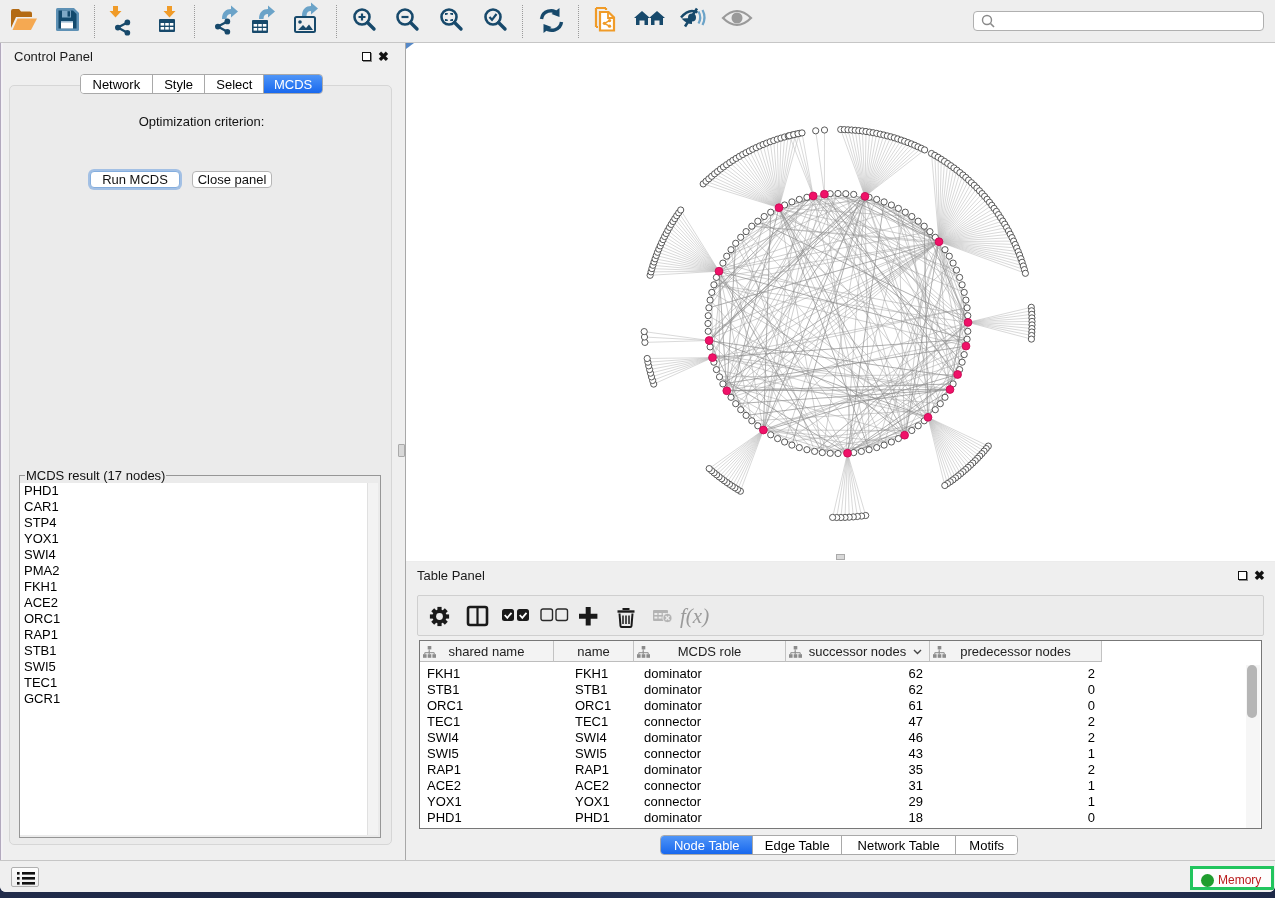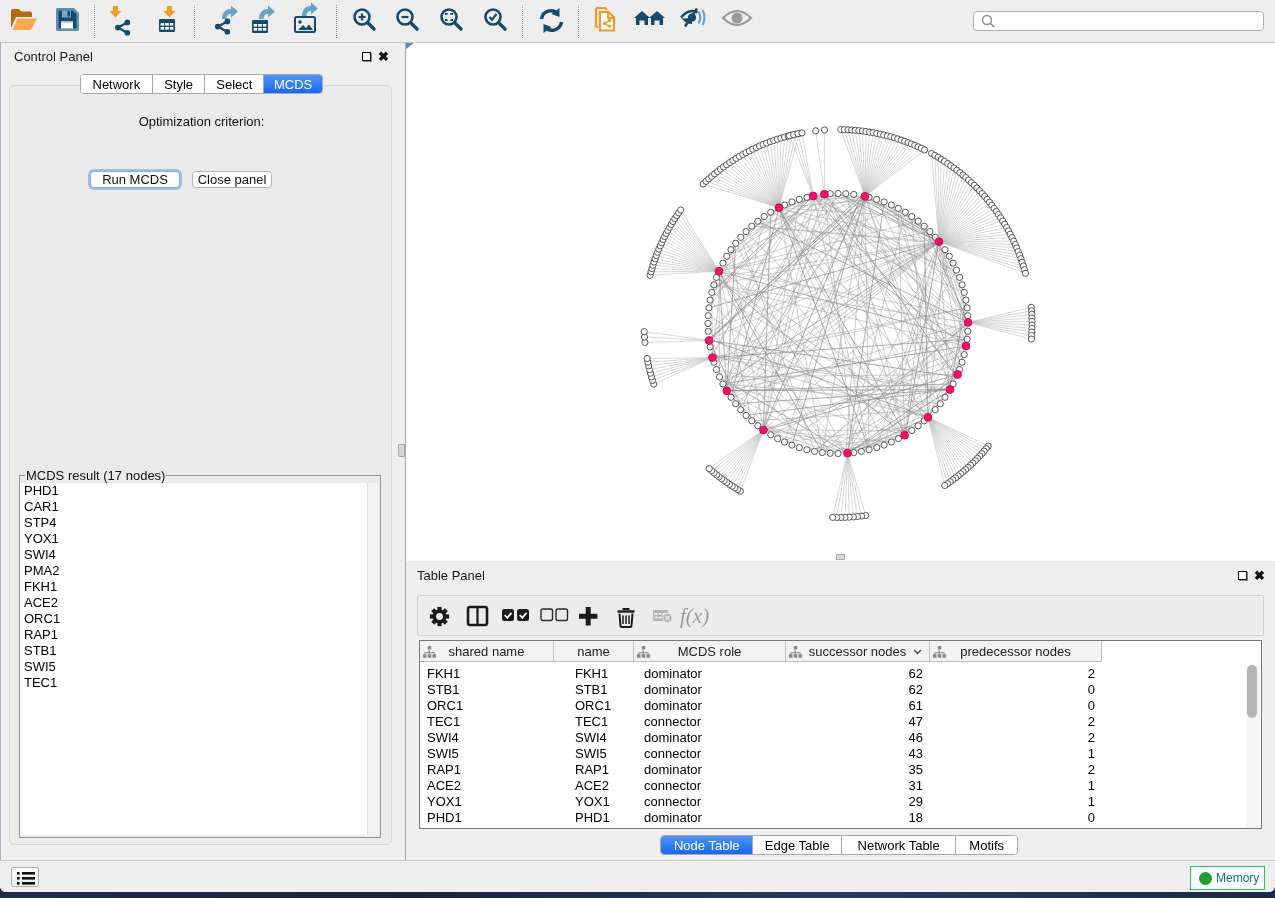--- a/index.html
+++ b/index.html
@@ -43,21 +43,21 @@
 .thead .lbl { position:absolute; top:3px; width:100%; text-align:center; }
 .thead .ticon { position:absolute; left:3px; top:4px; }
 .trow { position:absolute; left:0; width:841px; height:16px; font-size:13px; color:#000; }
 .trow span { position:absolute; top:1px; }
 .trow .num { text-align:right; }
 .tscroll { position:absolute; right:1px; top:24px; width:14px; height:163px; background:#f6f6f6; }
 .tthumb { position:absolute; left:1px; top:0px; width:10px; height:53px; background:#b5b5b5; border-radius:5px; }
 .btabs { position:absolute; display:flex; height:20px; border:1px solid #a9a9a9; border-radius:4px; background:#fff; overflow:hidden; }
 .statusbar { position:absolute; left:0; top:860px; width:1275px; height:32px; background:#efefef; border-top:1px solid #c6c6c6; }
 .listbtn { position:absolute; left:11px; top:6px; width:28px; height:20px; background:linear-gradient(#fdfdfd,#eee); border:1px solid #b0b0b0; border-radius:2px; }
-.membtn { position:absolute; left:1190px; top:5px; width:75px; height:24px; background:#fdfdfd; border:1px solid #22c55e; font-size:12px; color:#0f766e; line-height:22px; white-space:nowrap; }
+.membtn { position:absolute; left:1190px; top:5px; width:84px; height:24px; background:#fdfdfd; border:3px solid #22c55e; font-size:12px; color:#b91c1c; line-height:22px; white-space:nowrap; }
 </style></head>
 <body>
 <div class="window">
   <div class="toolbar">
     <svg width="770" height="43" style="position:absolute;left:0;top:0">
         <g transform="translate(11,9)">
 <path d="M0 2 Q0 0 2 0 L8 0 10 2.5 19 2.5 Q21 2.5 21 4.5 L21 8 5 8 0 19 z" fill="#b36a13"></path>
 <path d="M6.5 9.5 L26 9.5 20 21 1.5 21 z" fill="#f5a952"></path>
         </g>
         <g transform="translate(56,8)">
@@ -215,20 +215,21 @@
           <div class="mitem">YOX1</div>
           <div class="mitem">SWI4</div>
           <div class="mitem">PMA2</div>
           <div class="mitem">FKH1</div>
           <div class="mitem">ACE2</div>
           <div class="mitem">ORC1</div>
           <div class="mitem">RAP1</div>
           <div class="mitem">STB1</div>
           <div class="mitem">SWI5</div>
           <div class="mitem">TEC1</div>
+          <div class="mitem">GCR1</div>
           <div class="mscroll"></div>
         </div>
     </div>
   </div>
   <div class="purple"></div>
   <div class="vdivider"></div>
   <div class="vhandle"></div>
 
   <div class="netpanel">
       <svg width="8" height="6" style="position:absolute;left:0;top:0;z-index:3">

